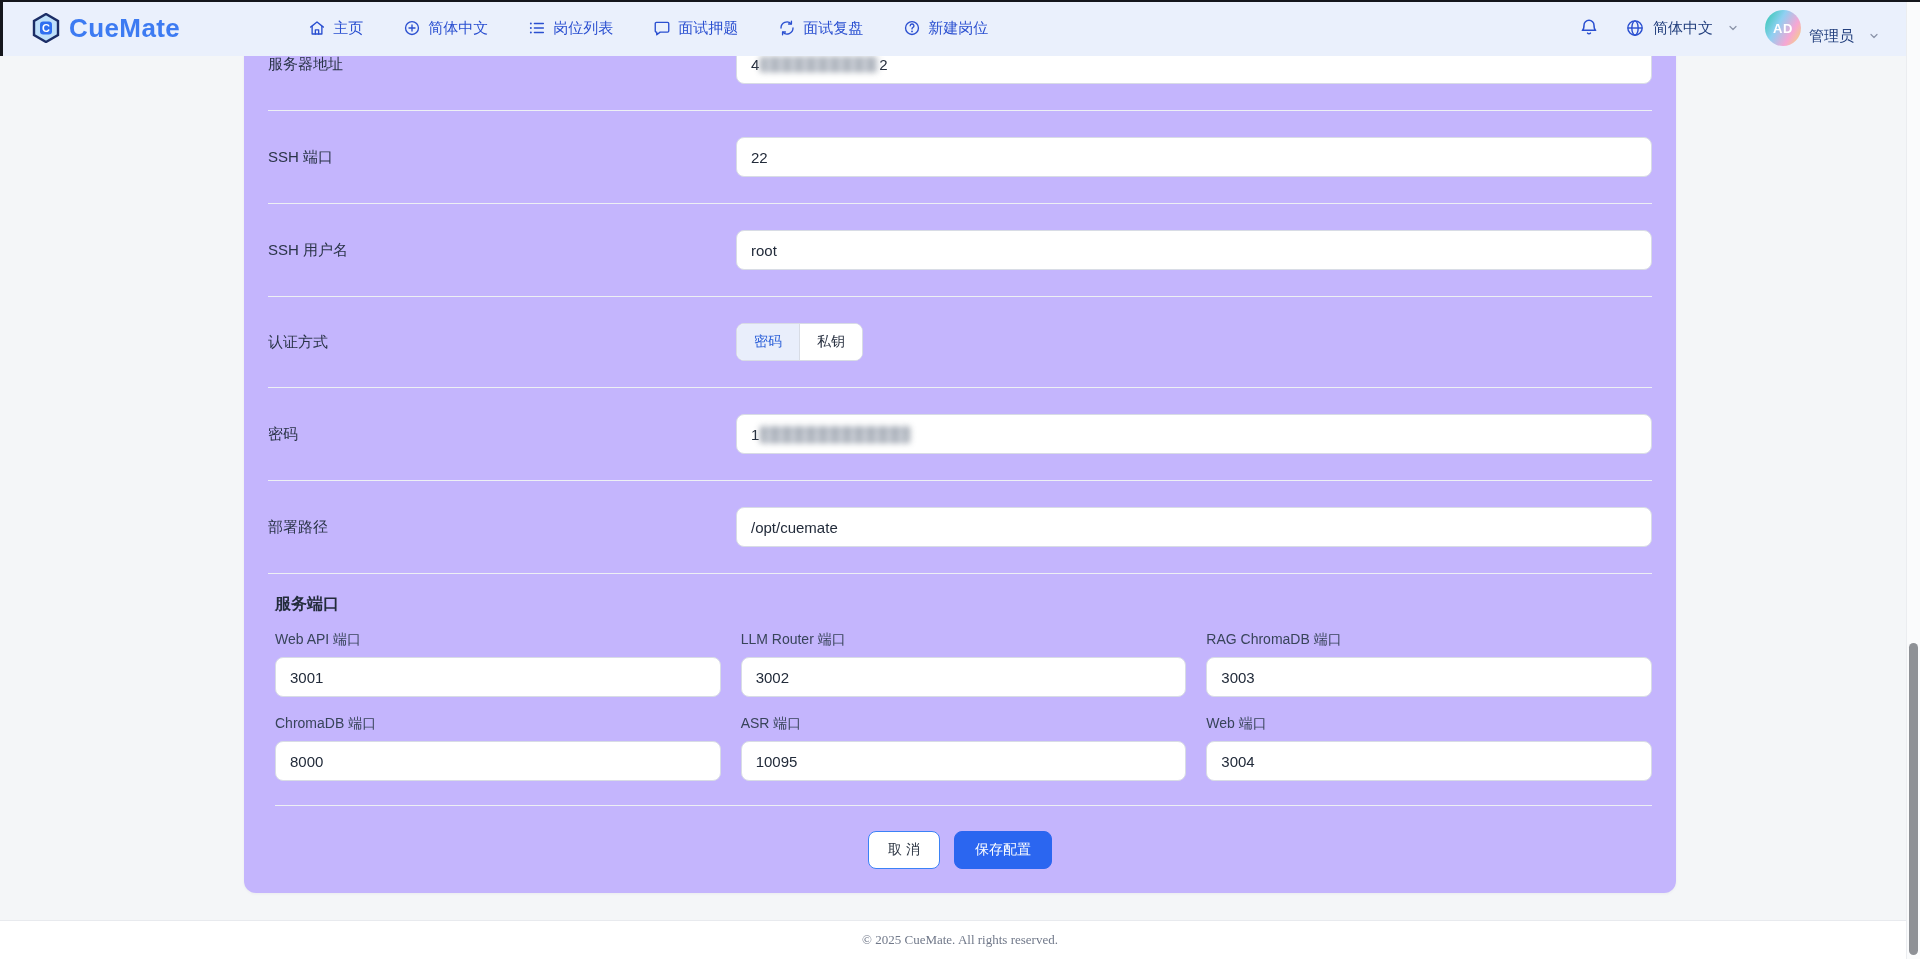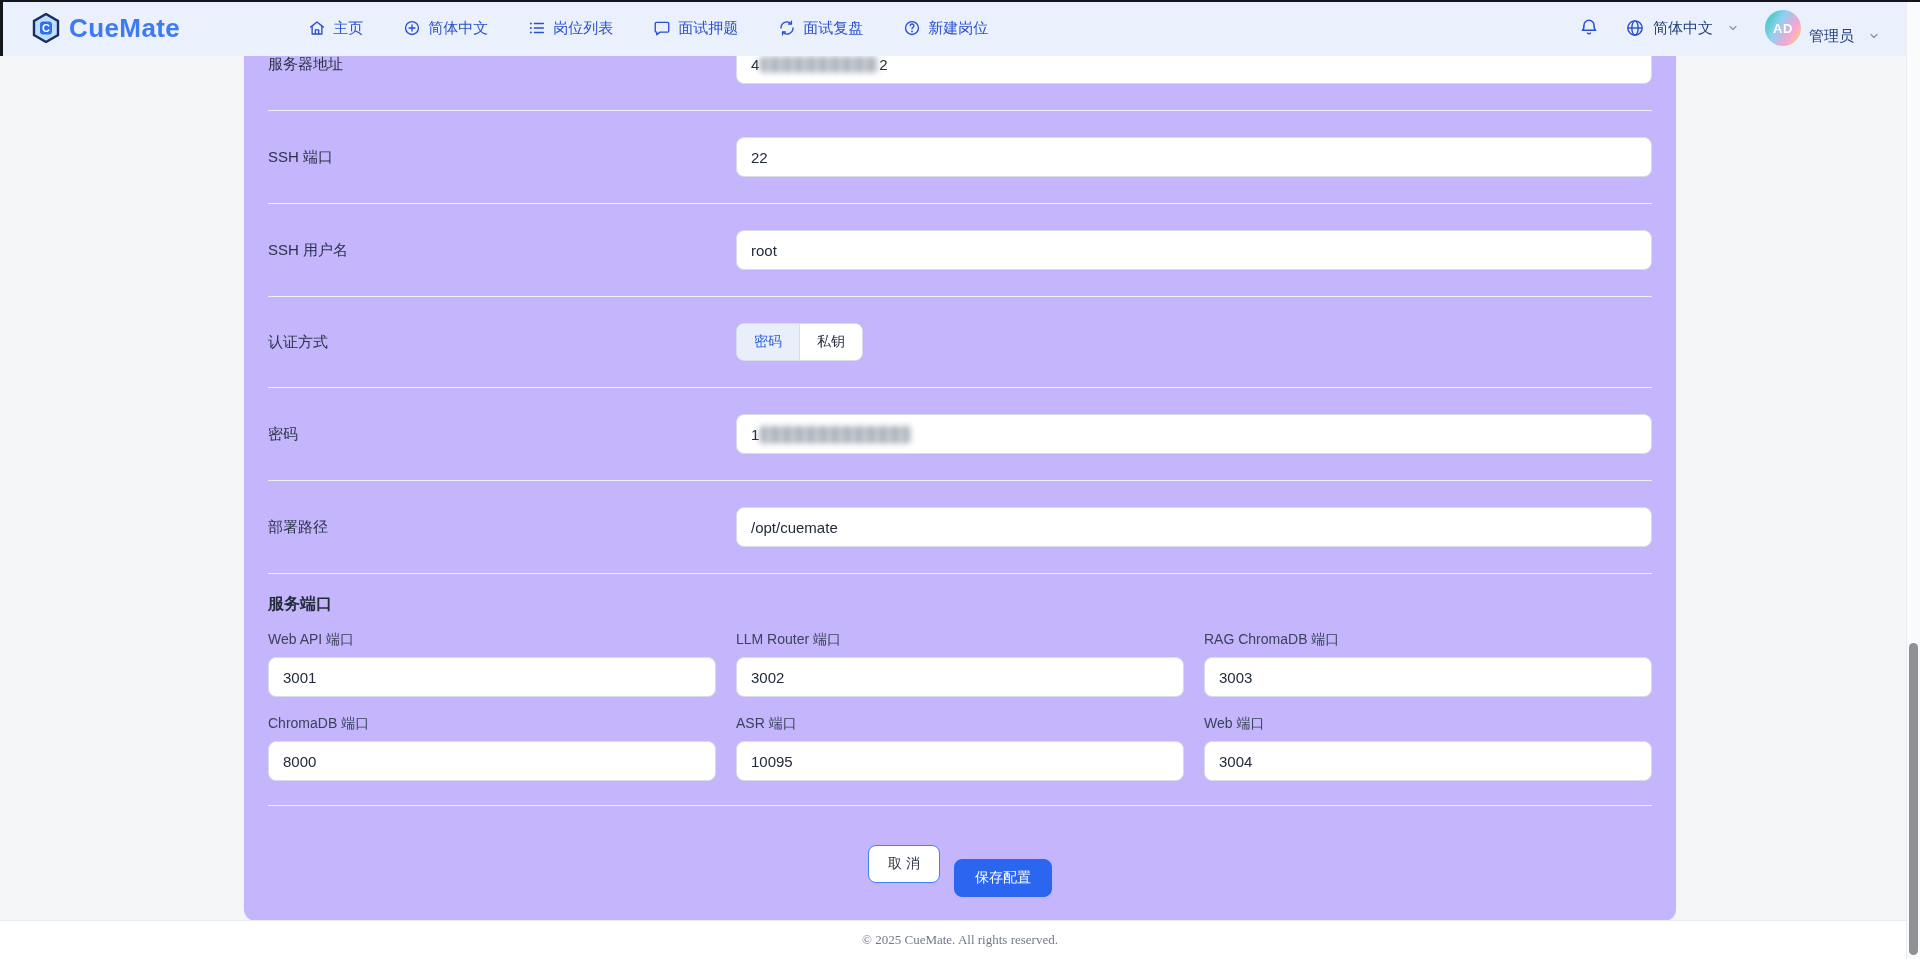--- a/index.html
+++ b/index.html
@@ -47,29 +47,29 @@
           background-blend-mode:multiply; filter:blur(3px); opacity:.85; }
   .blob-server { width:118px; }
   .blob-pass   { width:150px; height:17px; }
 
   .segmented { display:inline-flex; border:1px solid #d8dce5; border-radius:8px; overflow:hidden; background:#fff; }
   .segment { height:36px; padding:0 17px; display:flex; align-items:center; font-size:14px; color:#2a3242;
              background:#fff; border:none; cursor:pointer; font-family:inherit; }
   .segment + .segment { border-left:1px solid #d8dce5;text-align:center; }
   .segment.selected { background:#e9eefb; color:#2f62d9; }
 
-  .ports { padding:20px 0 24px; border-bottom:1px solid #edf0f4; }
+  .ports { padding:20px 0 24px; border-bottom:1px solid #edf0f4;margin-left:7px; }
   .ports-title { font-size:16px; font-weight:700; color:#222b3a; margin-bottom:16px; }
   .ports-grid { display:grid; grid-template-columns:repeat(3,1fr); column-gap:20px; row-gap:18px; }
   .port-field .plbl { font-size:14px; color:#38445a; margin-bottom:8px; }
 
   .actions { display:flex; justify-content:center; align-items:center; gap:14px; padding:25px 0 24px; }
   .btn { height:38px; border-radius:8px; font-size:14px; cursor:pointer; font-family:inherit; }
   .btn-cancel { background:#fff; border:1px solid #3b82f6; color:#2b3442; padding:0 19px; }
-  .btn-save   { background:#2b66f0; border:1px solid #2b66f0; color:#fff; padding:0 20px;margin-top:28px; }
+  .btn-save   { background:#2b66f0; border:1px solid #2b66f0; color:#fff; padding:0 20px; }
 
   
   footer { flex:0 0 39px; background:#fff; border-top:1px solid #e8eaee; display:flex;
            align-items:center; justify-content:center; font-size:13px; color:#71798a;font-family:Liberation Serif, serif; }
 
   
   .scrollbar { position:absolute; top:2px; right:0; bottom:0; width:14px; background:#fafbfc;
                border-left:1px solid #ebedf0; z-index:60; }
   .scrollbar .thumb { position:absolute; left:2px; right:2px; top:641px; bottom:4px;
                       background:#8e9196; border-radius:6px; }

